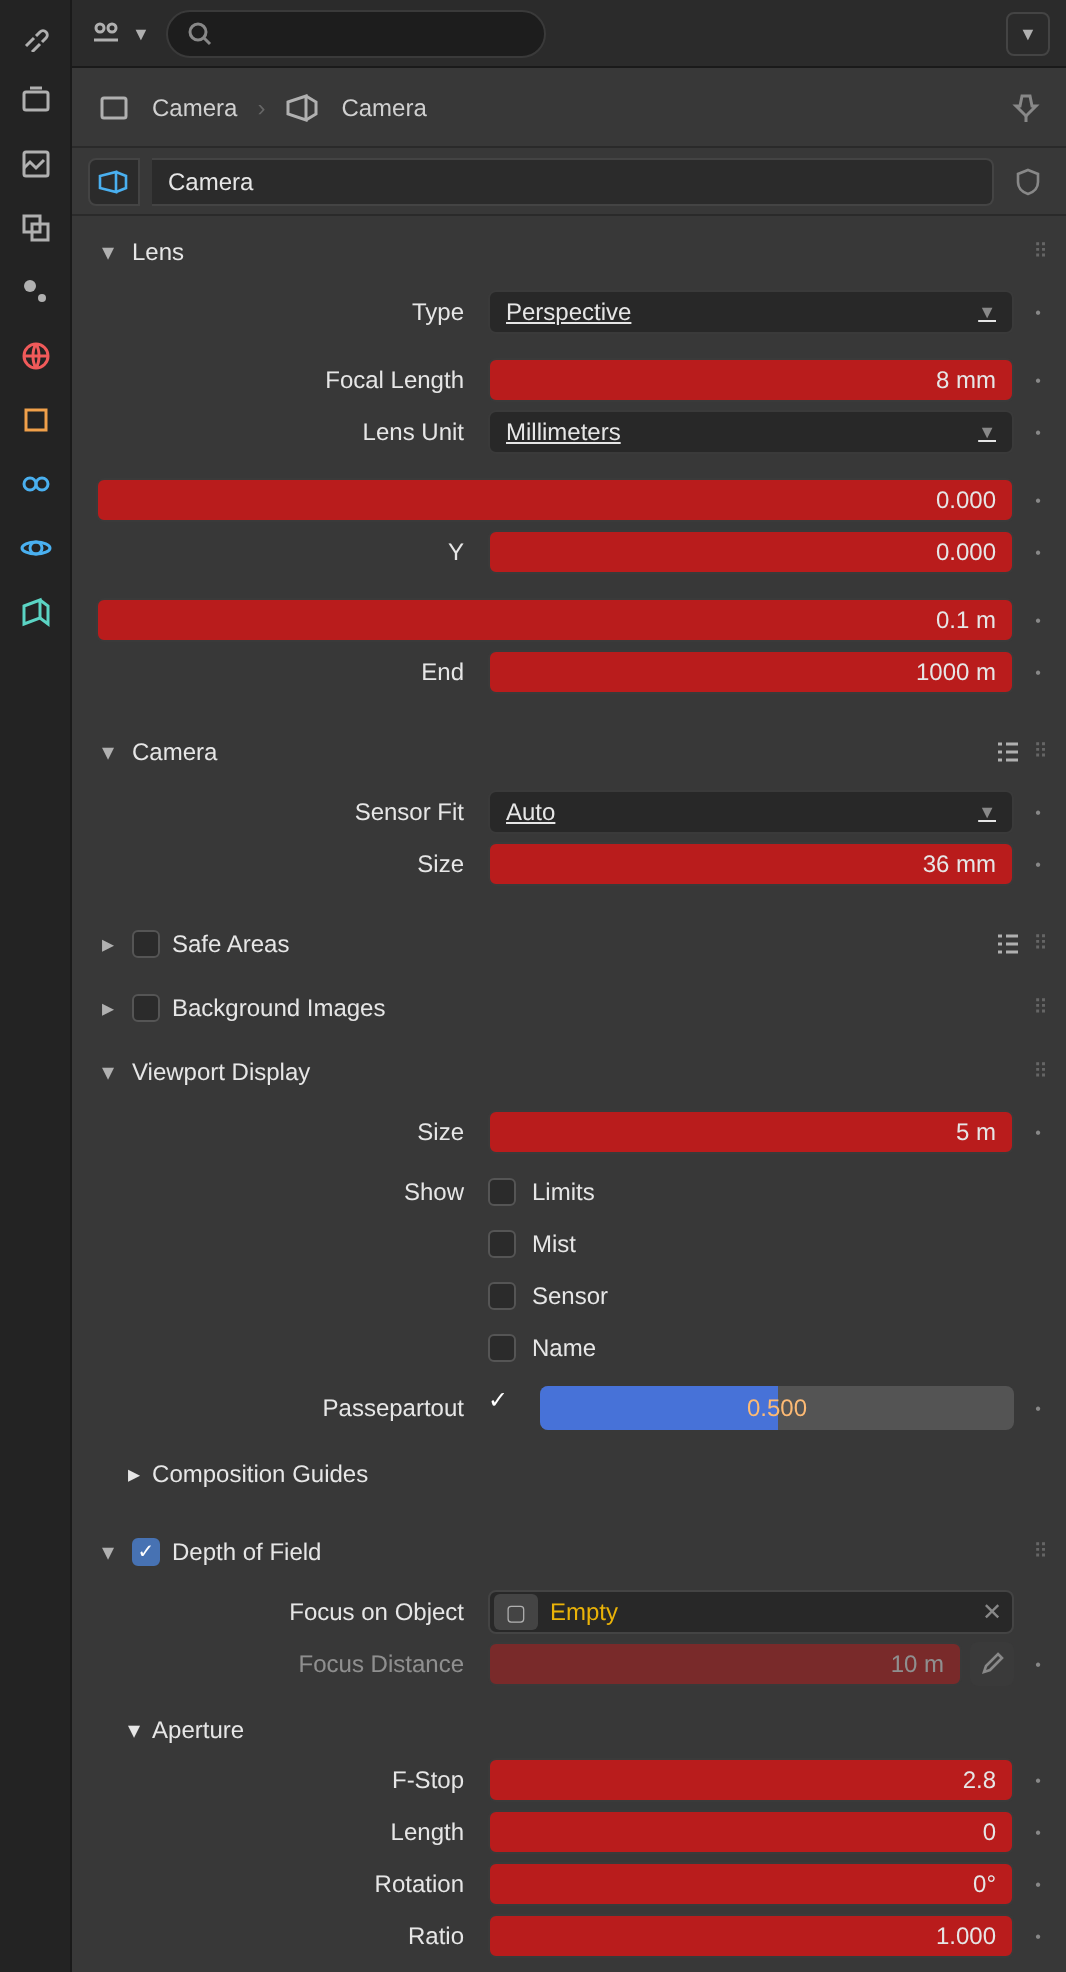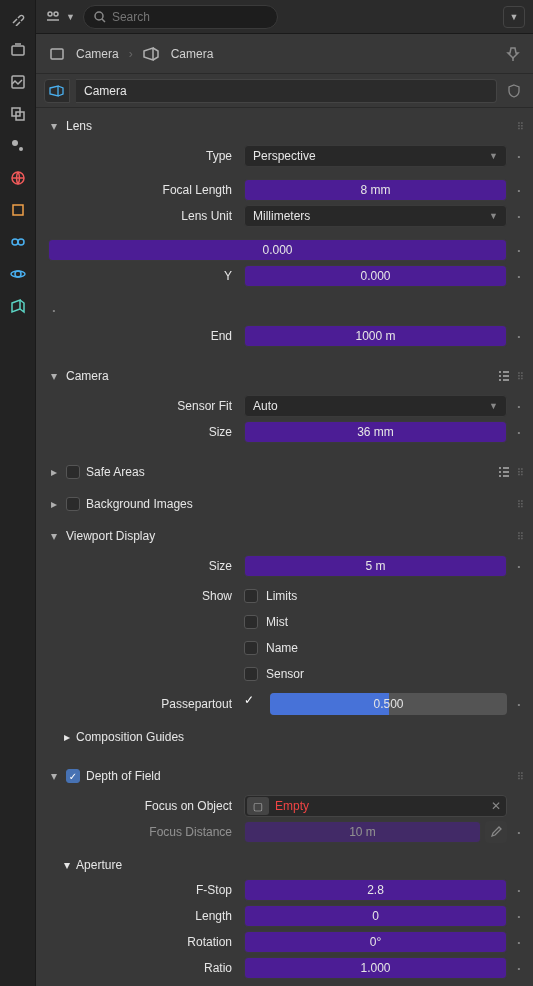--- a/index.html
+++ b/index.html
@@ -34,31 +34,31 @@
   .panel-header .chk.checked { background: #4772b3; border-color: #4772b3; }
   .panel-header .drag { margin-left: auto; color: #666; font-size: 10px; letter-spacing: 1px; display:flex; gap:6px; align-items:center;}
   .panel-header .drag .list-ic { color:#b0b0b0; }
   .panel-body { padding: 4px 0 8px 0; }
   .sub-header { display: flex; align-items: center; height: 26px; gap: 6px; padding-left: 16px; color: #e6e6e6; cursor: pointer; }
   .row { display: flex; align-items: center; height: 24px; margin-bottom: 2px; gap: 6px; }
   .row .label { width: 190px; text-align: right; color: #e6e6e6; padding-right: 6px; }
   .row .ctrl { flex: 1; display: flex; gap: 4px; }
   .row .keydot { width: 12px; text-align: center; color: #888; font-size: 8px; }
   .select, .numfield, .textfield, .valfield { height: 22px; background: #545454; border: 1px solid #3a3a3a; border-radius: 4px; display: flex; align-items: center; padding: 0 8px; color: #e6e6e6; position: relative; }
-  .select { justify-content: space-between; background: #282828; }
+  .select { justify-content: space-between; background: #282828; text-decoration: underline; }
   .select .caret { color: #888; font-size: 9px; }
-  .numfield, .valfield { justify-content: center; background: #4c1d95; }
+  .numfield, .valfield { justify-content: flex-end; background: #b91c1c; }
   .checkbox-row { display: flex; align-items: center; gap: 8px; }
   .checkbox-row .chk { width: 14px; height: 14px; border: 1px solid #555; border-radius: 3px; background: #2b2b2b; display: flex; align-items: center; justify-content: center; }
   .slider { height: 22px; background: #545454; border-radius: 4px; position: relative; overflow: hidden; display: flex; align-items: center; justify-content: center; }
   .slider .fill { position: absolute; left: 0; top: 0; bottom: 0; background: #4772d8; }
-  .slider .slabel { position: relative; z-index: 1; color: #e5e5e5; }
+  .slider .slabel { position: relative; z-index: 1; color: #fdba74; }
   .id-picker { flex: 1; height: 22px; background: #282828; border: 1px solid #444; border-radius: 4px; display: flex; align-items: center; padding: 0 2px; gap: 6px; }
   .id-picker .pic-icon { width: 22px; height: 18px; background: #444; border-radius: 3px; display: flex; align-items: center; justify-content: center; color: #b0b0b0; font-size: 11px; }
-  .id-picker .pic-name { flex: 1; color: #ef4444; }
+  .id-picker .pic-name { flex: 1; color: #eab308; }
   .id-picker .pic-x { width: 16px; color: #888; cursor: pointer; text-align: center; }
   .eyedrop { width: 22px; height: 22px; background: #3a3a3a; border-radius: 4px; display: flex; align-items: center; justify-content: center; color: #888; }
   .disabled .numfield, .disabled .label { opacity: 0.5; }
   svg { display: block; }
 </style>
 </head>
 <body>
 
 <div class="app">
   <div class="sidebar">
@@ -131,21 +131,20 @@
             <path d="M3 12h12"></path>
           </svg>
         <span style="font-size:9px;">▼</span>
       </div>
       <div class="search-wrap">
         <div class="search">
           <svg width="12" height="12" viewBox="0 0 12 12" fill="none" stroke="currentColor" stroke-width="1.5">
               <circle cx="5" cy="5" r="4"></circle>
               <path d="M8 8l3 3"></path>
             </svg>
-          <input type="text" placeholder="Search" style="">
         </div>
       </div>
       <div style="flex:1"></div>
       <div class="right-ctrl">
           <span style="font-size:9px;">▼</span>
         </div>
     </div>
 
     <div class="breadcrumb">
       <div class="bc-icon">
@@ -239,20 +238,25 @@
             <div class="label">Y</div>
             <div class="ctrl">
                 <div class="numfield" style="flex:1">
                   <span>0.000</span>
                 </div>
               </div>
             <div class="keydot">•</div>
           </div>
           <div style="height:8px"></div>
           <div class="row">
+            <div class="ctrl">
+                <div class="numfield" style="flex:1">
+                  <span>0.1 m</span>
+                </div>
+              </div>
             <div class="keydot">•</div>
           </div>
           <div class="row">
             <div class="label">End</div>
             <div class="ctrl">
                 <div class="numfield" style="flex:1">
                   <span>1000 m</span>
                 </div>
               </div>
             <div class="keydot">•</div>
@@ -350,31 +354,31 @@
                   <span>Mist</span>
                 </div>
               </div>
             <div class="keydot"></div>
           </div>
           <div class="row">
             <div class="label"></div>
             <div class="ctrl">
                 <div class="checkbox-row">
                   <span class="chk"></span>
-                  <span>Name</span>
+                  <span>Sensor</span>
                 </div>
               </div>
             <div class="keydot"></div>
           </div>
           <div class="row">
             <div class="label"></div>
             <div class="ctrl">
                 <div class="checkbox-row">
                   <span class="chk"></span>
-                  <span>Sensor</span>
+                  <span>Name</span>
                 </div>
               </div>
             <div class="keydot"></div>
           </div>
           <div style="height:4px"></div>
           <div class="row">
             <div class="label">Passepartout</div>
             <div class="ctrl">
               <span class="chk checked" style="width:22px;height:22px;border-radius:4px;color:white;">✓</span>
               <div class="slider" style="flex:1">

